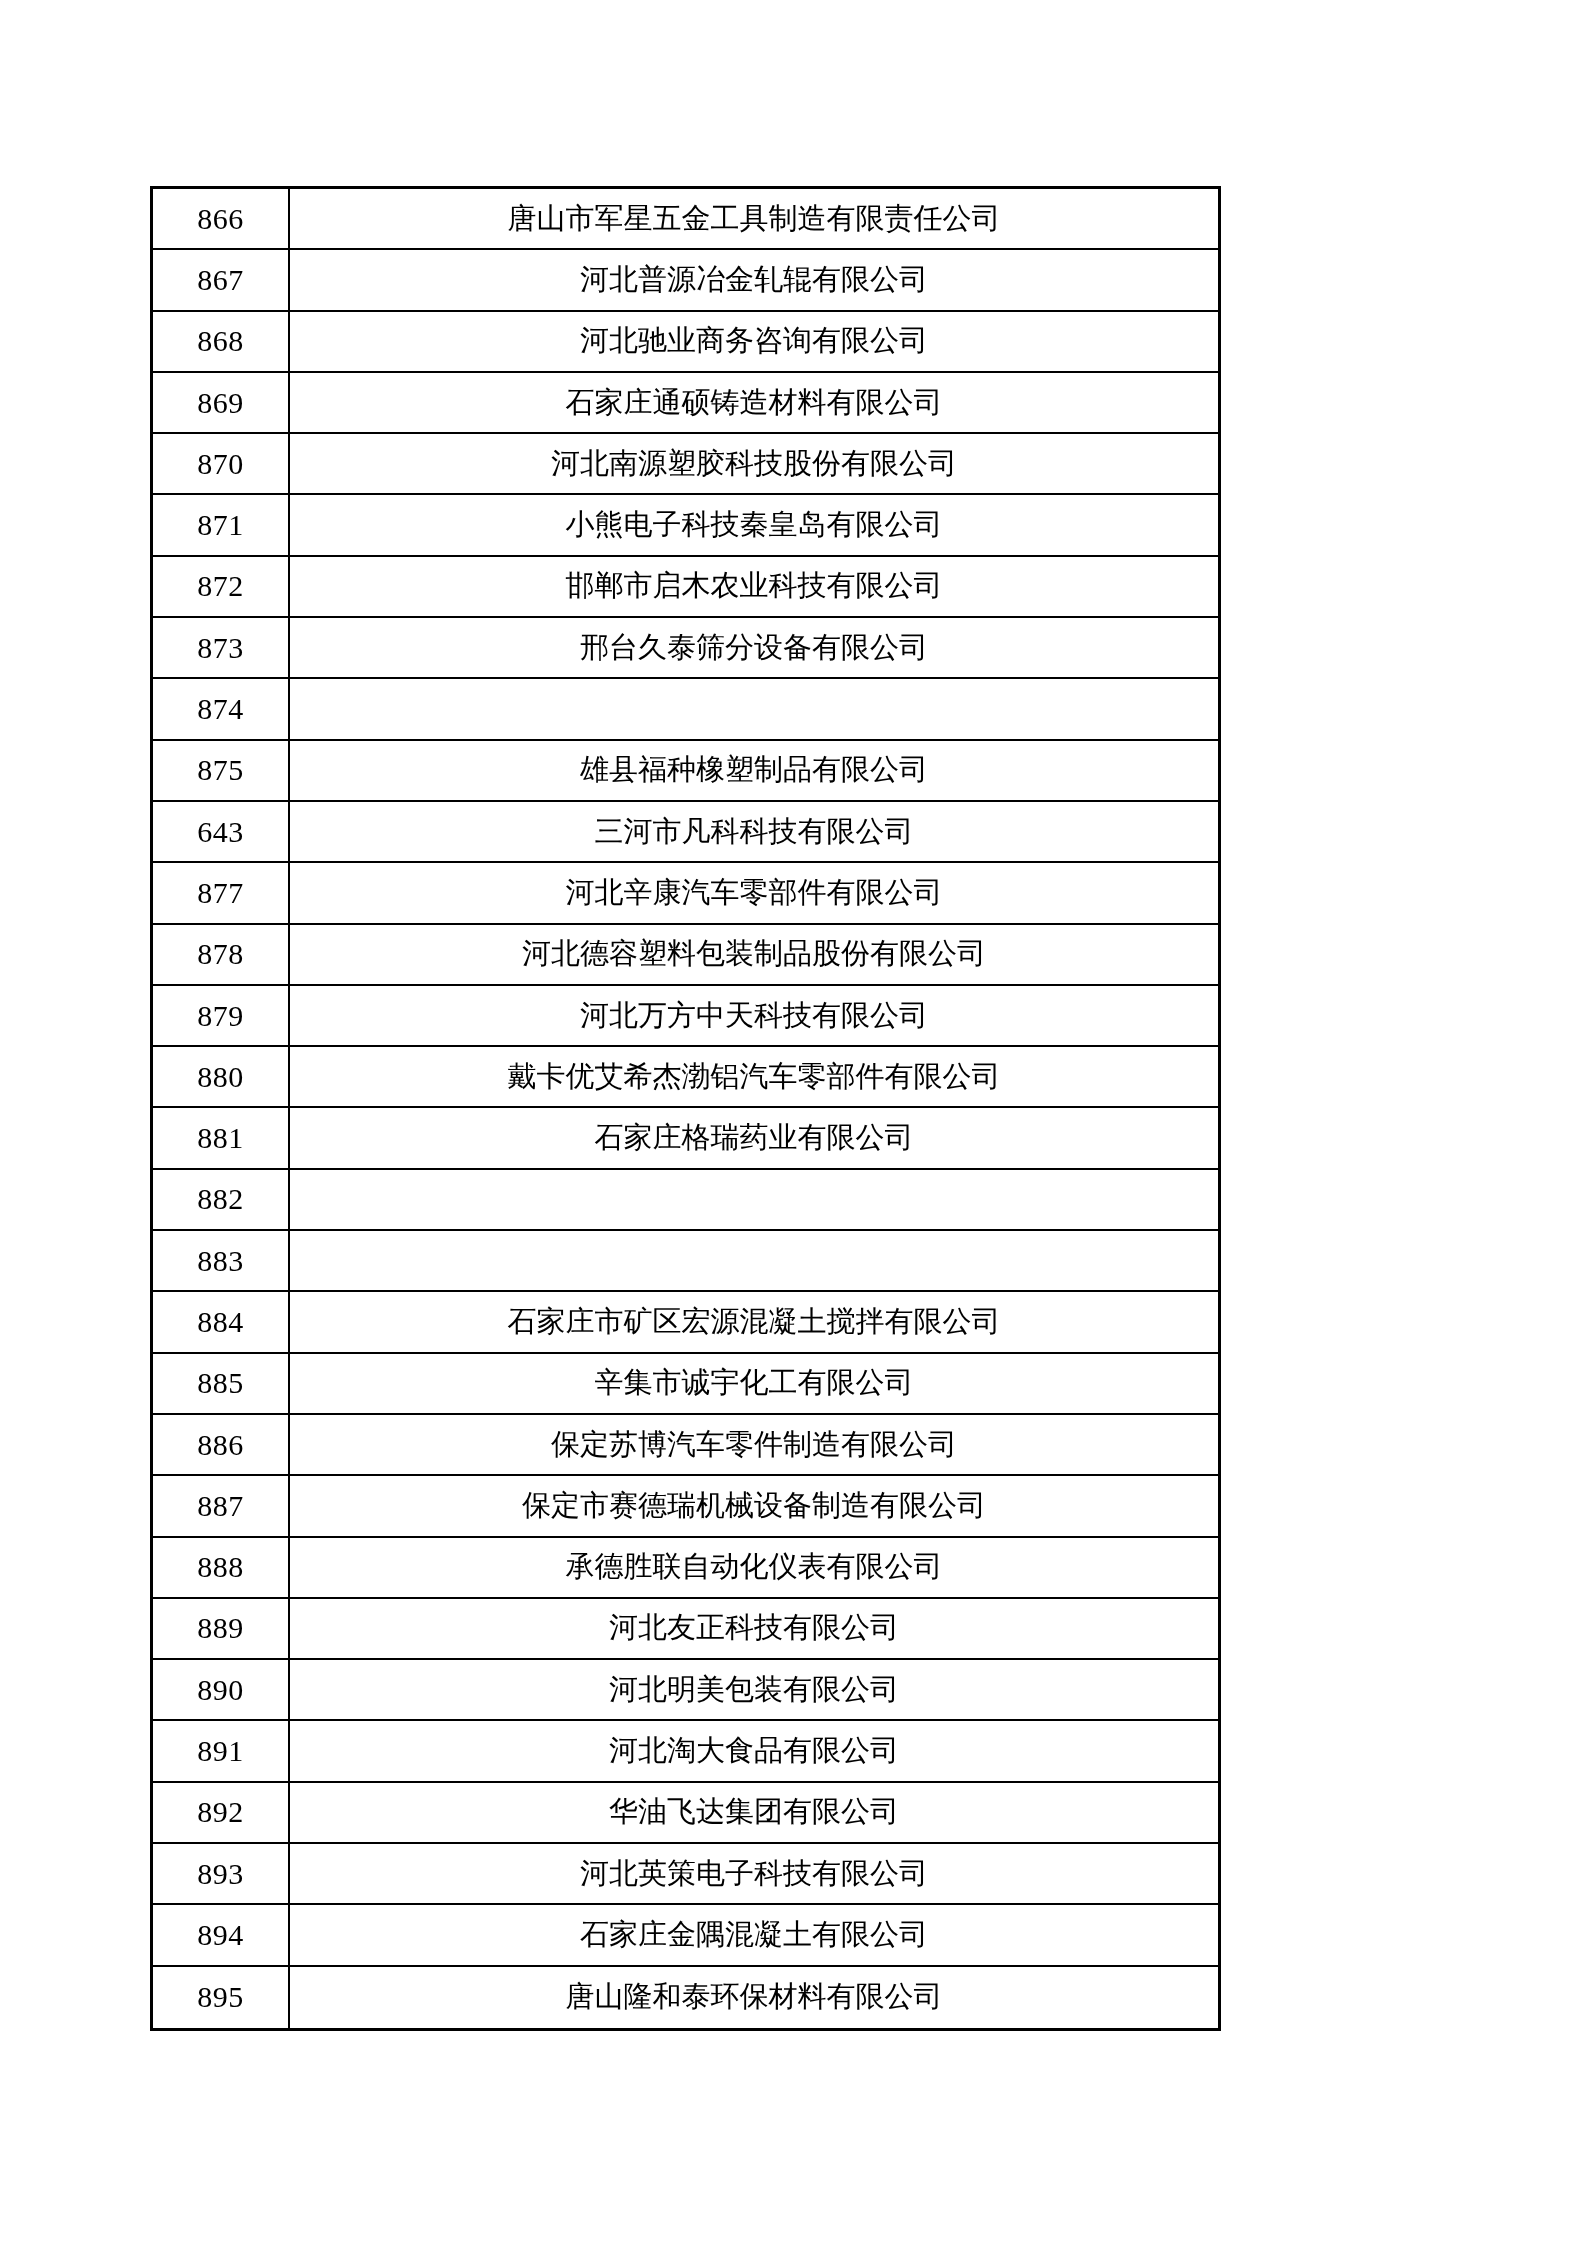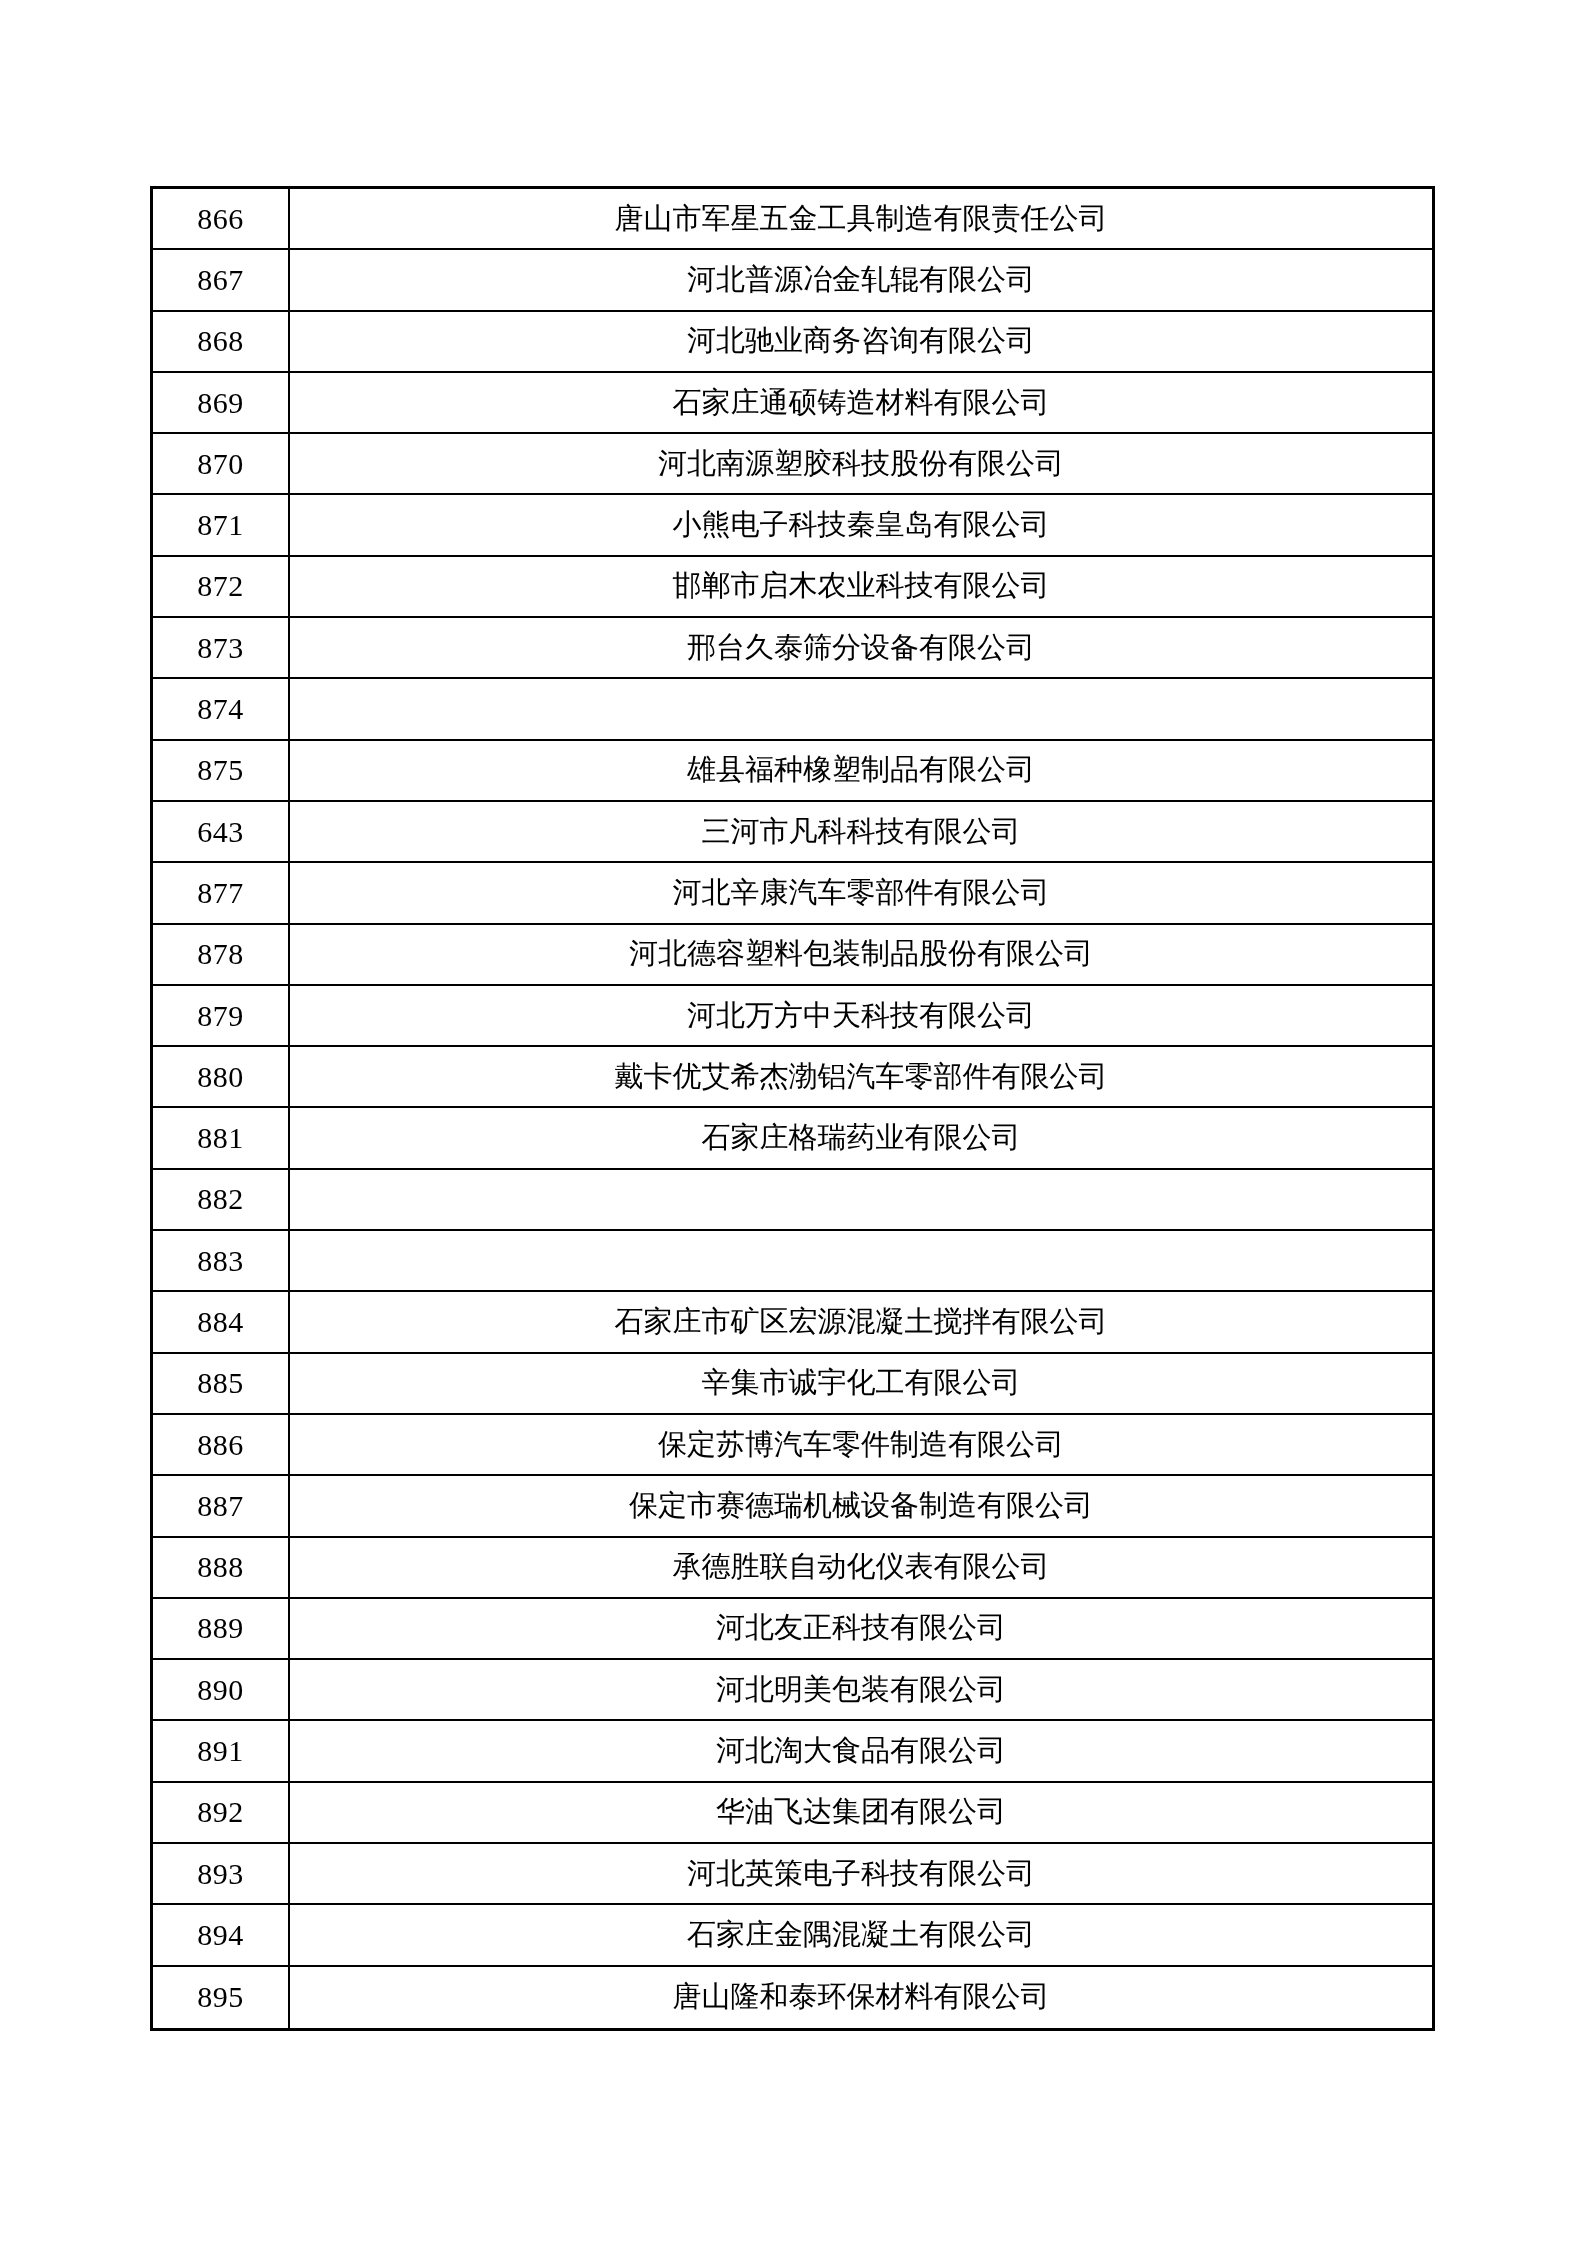--- a/index.html
+++ b/index.html
@@ -13,21 +13,21 @@
     height: 2243px;
     background: #ffffff;
     font-family: "Liberation Serif", "DejaVu Serif", serif;
     color: #000000;
     overflow: hidden;
   }
   .company-table {
     position: absolute;
     left: 150px;
     top: 186px;
-    width: 1285px;
+    width: 1071px;
     box-sizing: border-box;
     border: 3px solid #000000;
     display: flex;
     flex-direction: column;
   }
   .row {
     display: flex;
     flex-direction: row;
     height: 61.3px;
     box-sizing: border-box;

